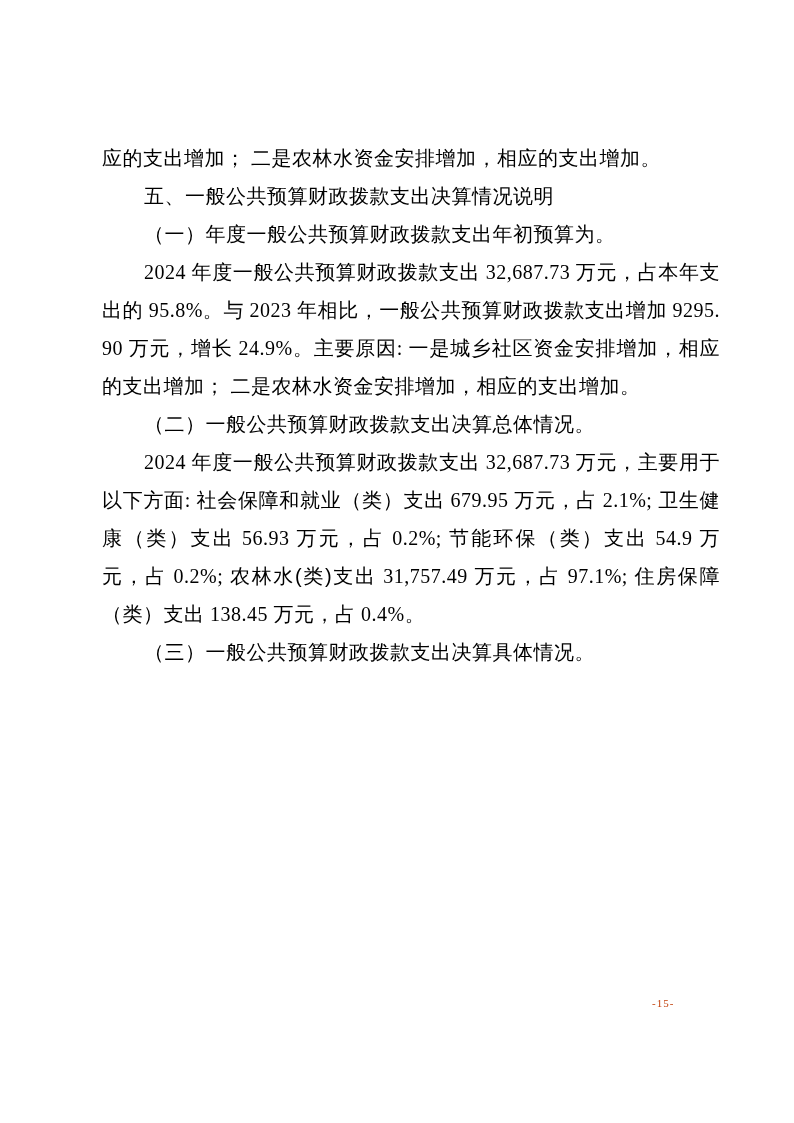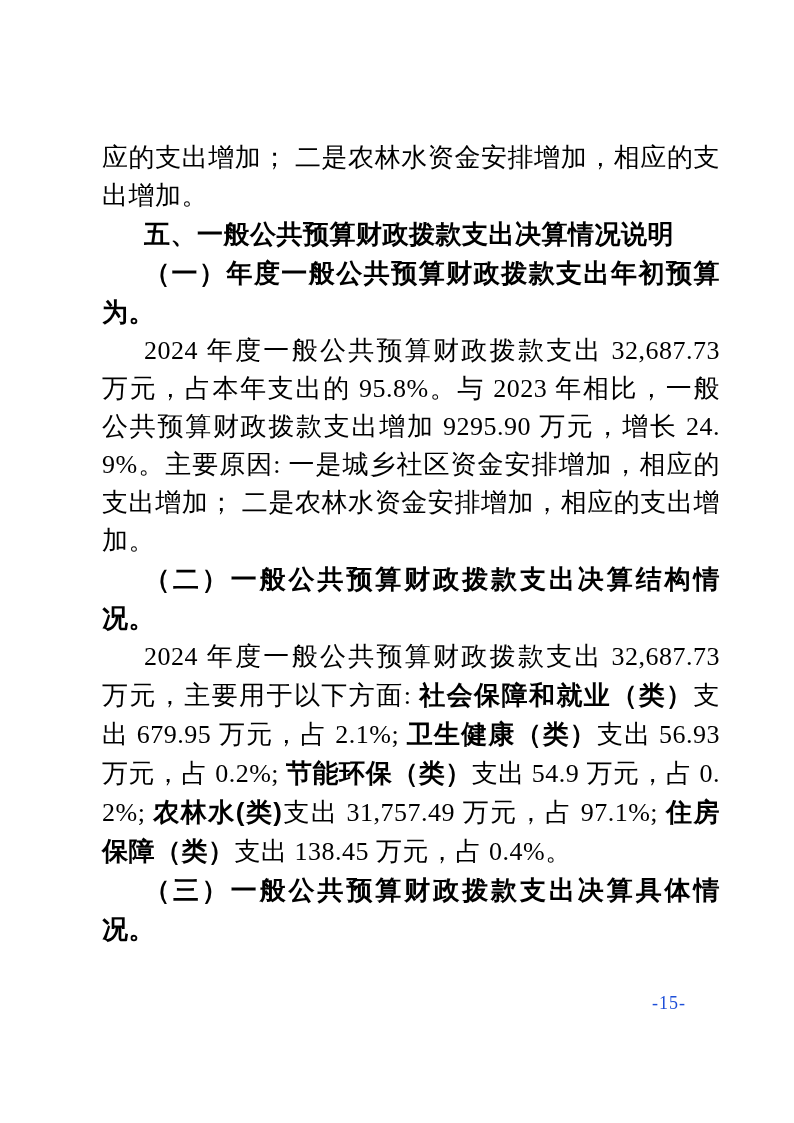--- a/index.html
+++ b/index.html
@@ -18,60 +18,60 @@
     overflow: hidden;
   }
   .content {
     position: absolute;
     left: 102px;
     top: 139px;
     width: 618px;
   }
   .para {
     margin: 0;
-    font-size: 26px;
+    font-size: 20px;
     line-height: 38px;
     letter-spacing: 0.5px;
     text-align: justify;
     word-break: break-all;
   }
   .para.indent {
     text-indent: 42px;
   }
   .heading .run,
   .bold-run {
-    font-weight: bold;
+    font-weight: normal;
     font-family: "Liberation Sans", "DejaVu Sans", sans-serif;
   }
   .page-number {
     position: absolute;
     top: 994px;
     left: 652px;
-    font-size: 18px;
+    font-size: 11px;
     line-height: 18px;
     letter-spacing: 1px;
     font-family: "Liberation Serif", "DejaVu Serif", serif;
-    color: #1d4ed8;
+    color: #c2410c;
   }
 </style>
 </head>
 <body>
 
 <div class="page">
   <div class="content">
 
     <p class="para"><span class="run">应的支出增加； 二是农林水资金安排增加，相应的支出增加。</span></p>
 
     <p class="para heading indent"><span class="run bold-run">五、一般公共预算财政拨款支出决算情况说明</span></p>
 
     <p class="para heading indent"><span class="run bold-run">（一）年度一般公共预算财政拨款支出年初预算为。</span></p>
 
     <p class="para indent"><span class="run">2024 年度一般公共预算财政拨款支出 32,687.73 万元，占本年支出的 95.8%。与 2023 年相比，一般公共预算财政拨款支出增加 9295.90 万元，增长 24.9%。主要原因: 一是城乡社区资金安排增加，相应的支出增加； 二是农林水资金安排增加，相应的支出增加。</span></p>
 
-    <p class="para heading indent"><span class="run bold-run">（二）一般公共预算财政拨款支出决算结构情况。</span></p>
+    <p class="para heading indent"><span class="run bold-run">（二）一般公共预算财政拨款支出决算总体情况。</span></p>
 
     <p class="para indent"><span class="run">2024 年度一般公共预算财政拨款支出 32,687.73 万元，主要用于以下方面: </span><span class="run bold-run">社会保障和就业（类）</span><span class="run">支出 679.95 万元，占 2.1%; </span><span class="run bold-run">卫生健康（类）</span><span class="run">支出 56.93 万元，占 0.2%; </span><span class="run bold-run">节能环保（类）</span><span class="run">支出 54.9 万元，占 0.2%; </span><span class="run bold-run">农林水(类)</span><span class="run">支出 31,757.49 万元，占 97.1%; </span><span class="run bold-run">住房保障（类）</span><span class="run">支出 138.45 万元，占 0.4%。</span></p>
 
     <p class="para heading indent"><span class="run bold-run">（三）一般公共预算财政拨款支出决算具体情况。</span></p>
 
 
   </div>
 
   <div class="page-number">-15-</div>
 </div>

